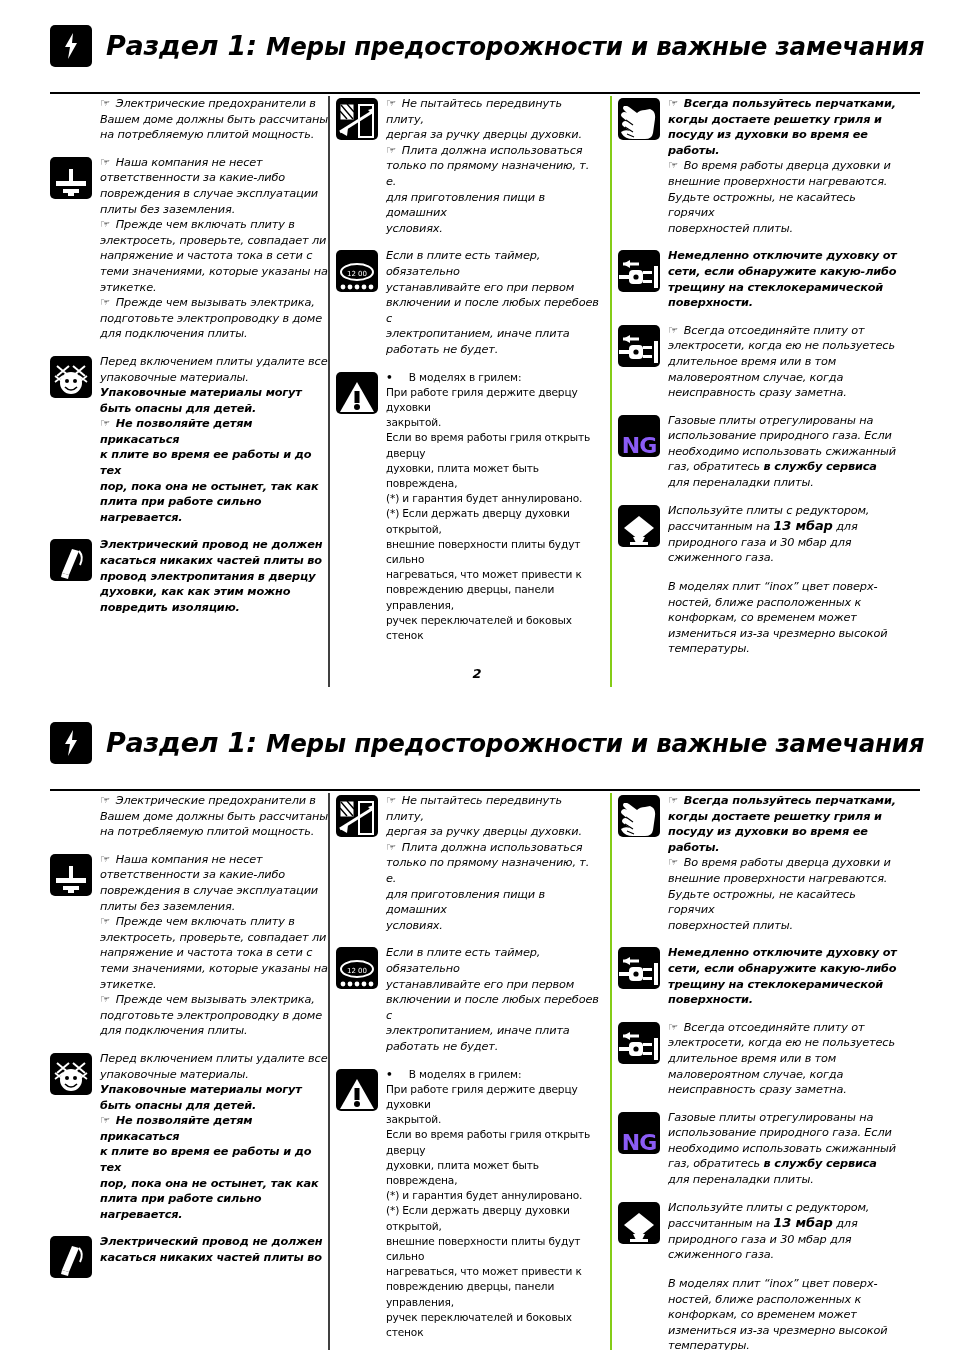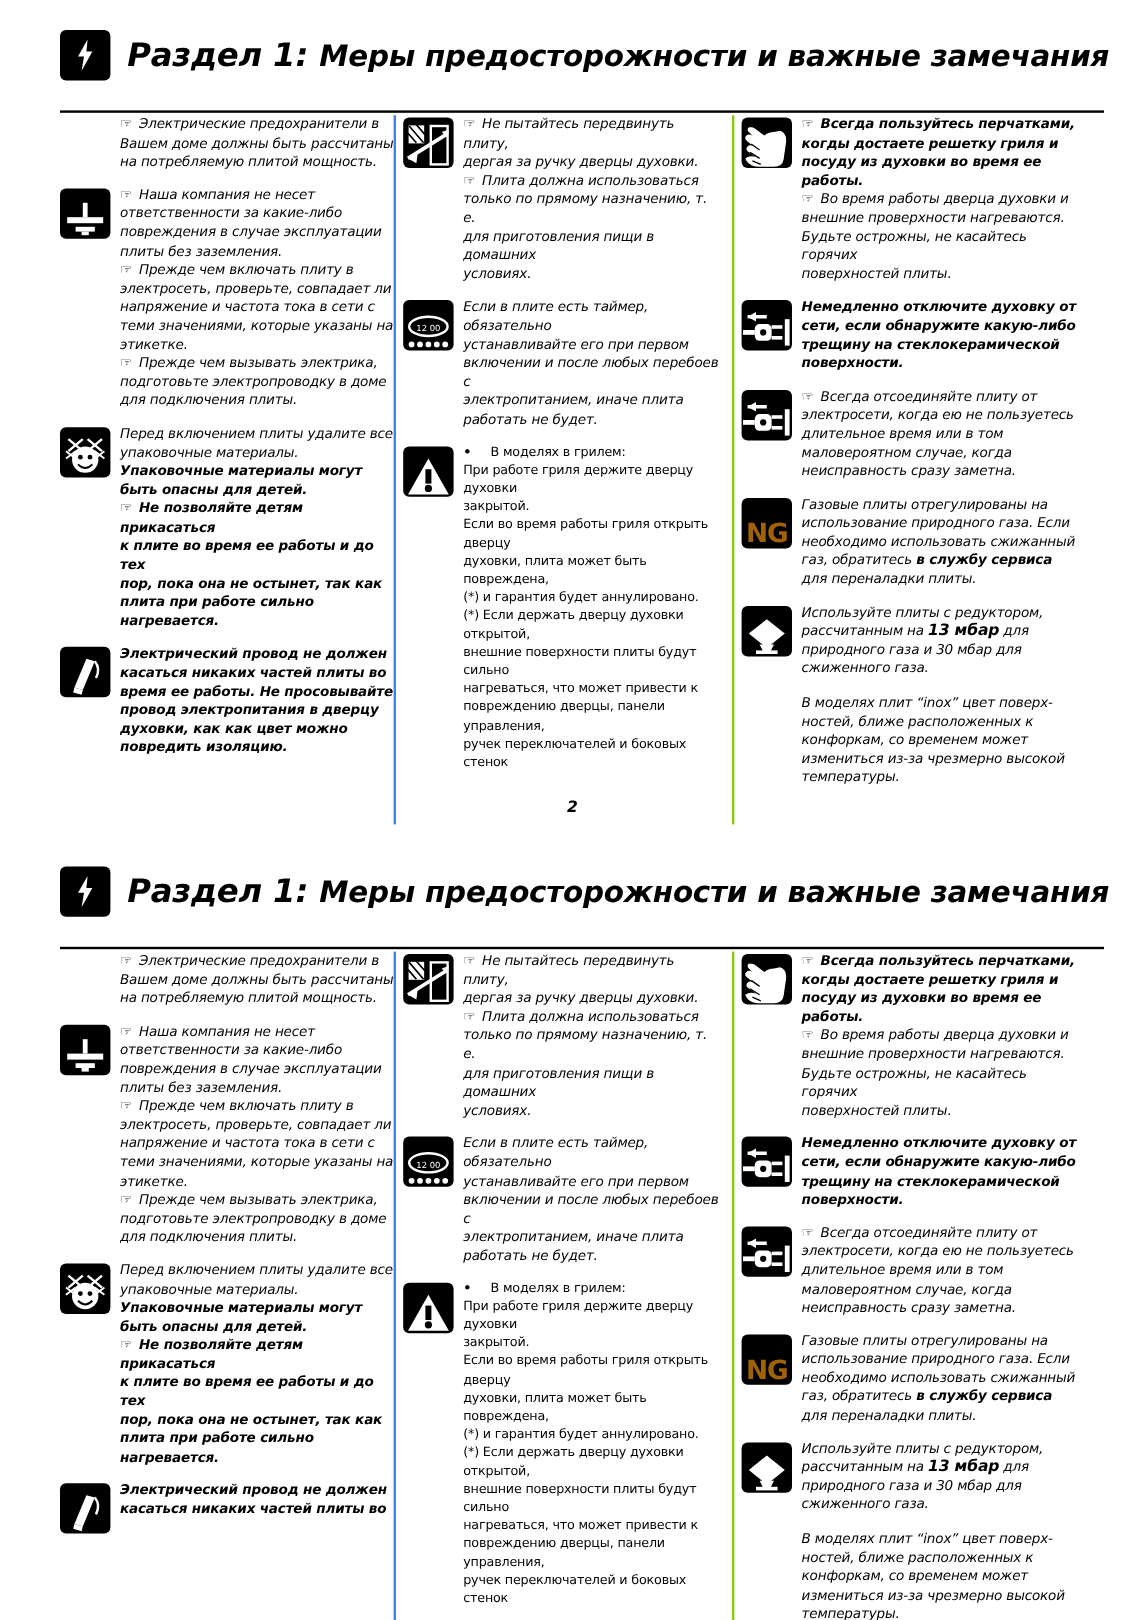--- a/index.html
+++ b/index.html
@@ -76,21 +76,21 @@
     left: 50px;
     right: 34px;
     bottom: 10px;
     display: flex;
   }
   .col {
     position: relative;
     box-sizing: border-box;
   }
   .col-1 { width: 278px; padding-right: 0; }
-  .col-2 { width: 282px; padding-right: 8px; border-left: 2px solid #3b82f6; padding-left: 0px; }
+  .col-2 { width: 282px; padding-right: 8px; border-left: 2px solid #404040; padding-left: 0px; }
   .col-3 { width: 290px; border-left: 2px solid #84cc16; padding-left: 0px; }
 
   
   .block {
     display: flex;
     align-items: flex-start;
     margin-bottom: 12px;
   }
   .block-icon {
     flex: 0 0 42px;
@@ -151,21 +151,21 @@
     height: 42px;
     background: #000;
     border-radius: 5px;
     display: flex;
     align-items: flex-end;
     justify-content: center;
     overflow: hidden;
   }
   .ico svg { display: block; }
   .ico-ng {
-    color: #a16207;
+    color: #8b5cf6;
     font-family: "DejaVu Sans", sans-serif;
     font-weight: 700;
     font-size: 22px;
     letter-spacing: -1px;
     line-height: 1;
   }
 </style>
 </head>
 <body>
 
@@ -249,23 +249,22 @@
                 <svg width="30" height="34" viewBox="0 0 30 34">
                   <path d="M16 2 L23 4 L13 28 L6 26 Z" fill="#fff"></path>
                   <path d="M6 26 L13 28 L12 32 L5 30 Z" fill="#fff"></path>
                   <path d="M23 4 q5 6 1 14" stroke="#fff" stroke-width="2" fill="none"></path>
                 </svg>
               </span>
             </div>
             <div class="block-text">
               <p class="ln bold"><span>Электрический провод не должен</span></p>
               <p class="ln bold"><span>касаться никаких частей плиты во</span></p>
-              <p class="ln bold"><span>время ее работы. Не просовывайте</span></p>
               <p class="ln bold"><span>провод электропитания в дверцу</span></p>
-              <p class="ln bold"><span>духовки, как как цвет можно</span></p>
+              <p class="ln bold"><span>духовки, как как этим можно</span></p>
               <p class="ln bold"><span>повредить изоляцию.</span></p>
             </div>
           </div>
         </div>
         <div class="col col-2">
           <div class="block">
             <div class="block-icon">
               <span class="ico ">
                 <svg width="38" height="38" viewBox="0 0 38 38">
                   <rect x="2" y="2" width="14" height="16" fill="#fff"></rect>

